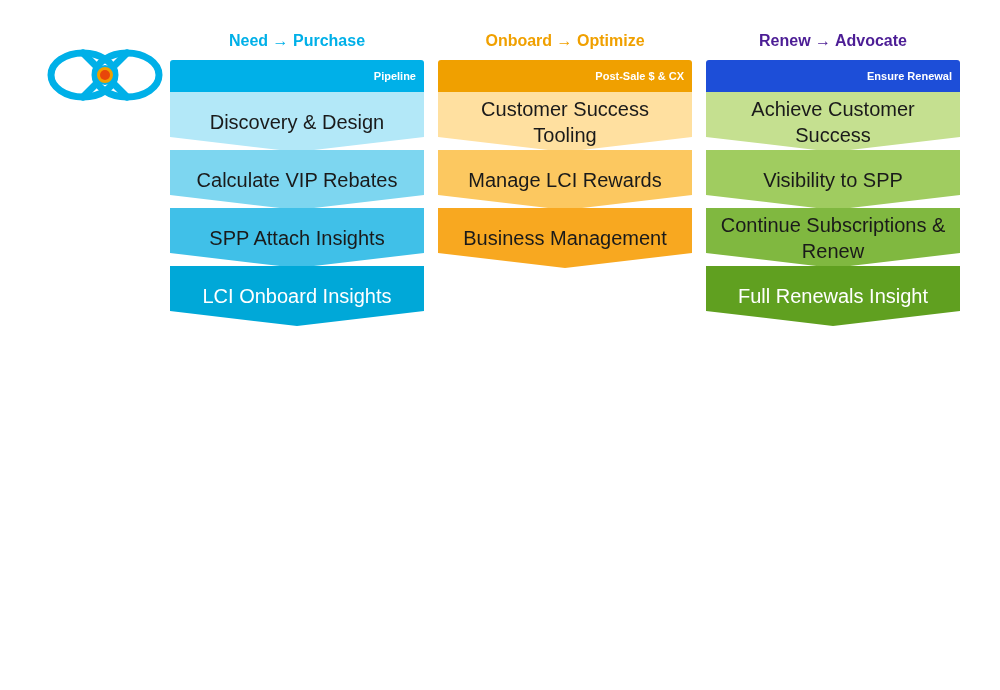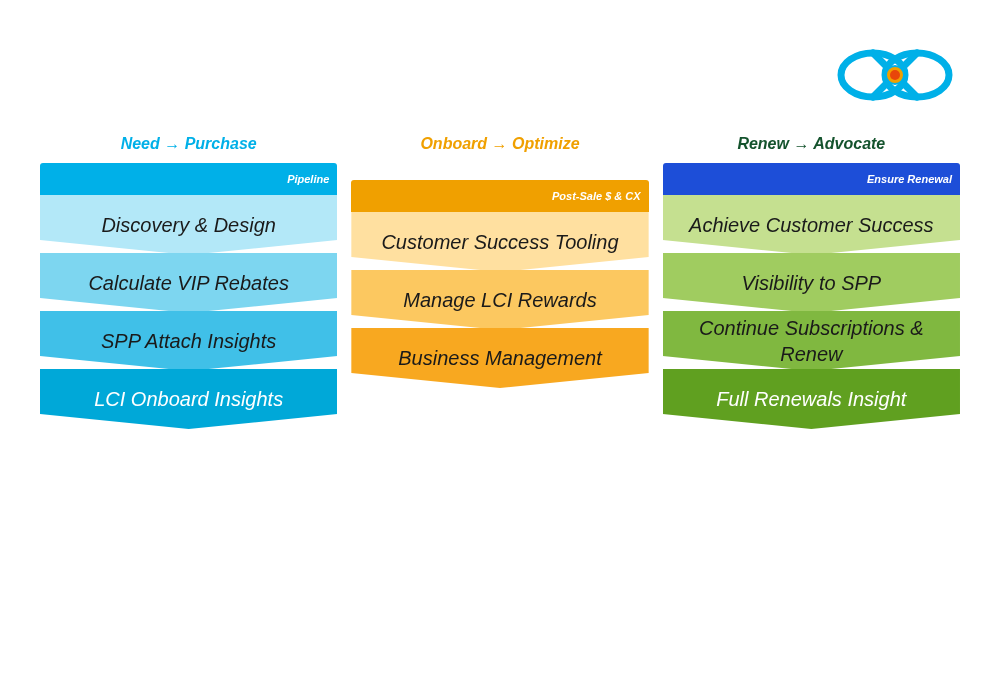--- a/index.html
+++ b/index.html
@@ -8,23 +8,22 @@
       height: 690px;
       background: #ffffff;
       font-family: Arial, sans-serif;
       overflow: hidden;
     }
     .page-container {
       width: 1000px;
       height: 690px;
       padding: 30px 40px 36px 40px;
       display: flex;
-      flex-direction: column;
+      flex-direction: row;
       gap: 0;
-      font-style: italic;
     }
     .header-row {
       display: flex;
       align-items: flex-start;
       justify-content: space-between;
       margin-bottom: 18px;
     }
     .title-block {
       flex: 1;
     }
@@ -55,32 +54,32 @@
     }
     .column-label {
       font-size: 16px;
       font-weight: 600;
       text-align: center;
       margin-bottom: 8px;
       padding: 2px 0;
     }
     .col-blue .column-label { color: #00b0e8; }
     .col-orange .column-label { color: #f0a000; }
-    .col-green .column-label { color: #14532d; }
+    .col-green .column-label { color: #4c1d95; }
 
     .column-header {
       text-align: right;
       font-weight: 800;
       font-size: 11px;
       color: #ffffff;
       padding: 10px 8px;
       border-radius: 3px 3px 0 0;
     }
     .col-blue .column-header { background: #00b0e8; }
-    .col-orange .column-header { background: #f0a000; margin-top: 17px; }
+    .col-orange .column-header { background: #f0a000; }
     .col-green .column-header { background: #1d4ed8; }
 
     .chevron-rows {
       display: flex;
       flex-direction: column;
       gap: 0;
       flex: 1;
     }
     .chevron-item {
       position: relative;

